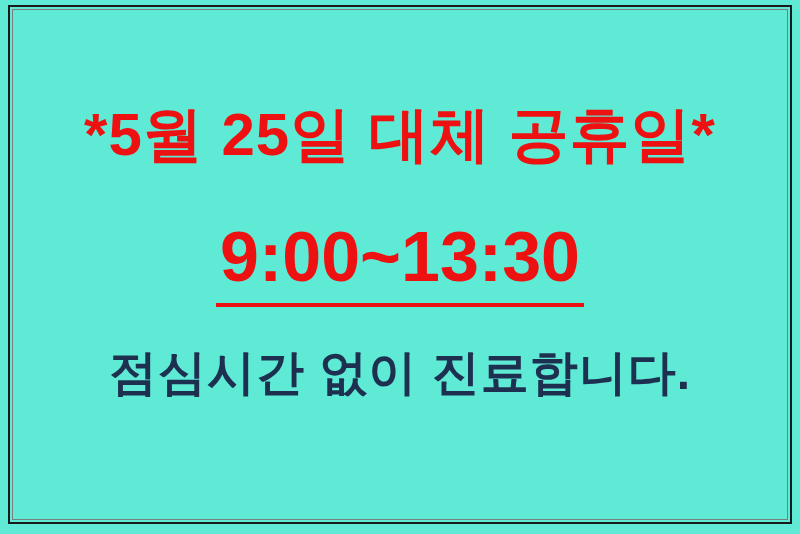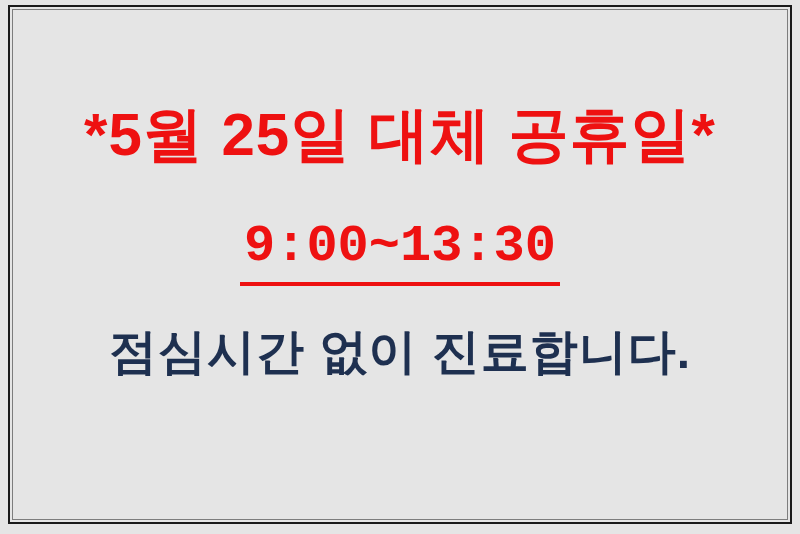--- a/index.html
+++ b/index.html
@@ -5,21 +5,21 @@
 <style>
   html, body {
     margin: 0;
     padding: 0;
     background: #ffffff;
   }
   #notice-canvas {
     position: relative;
     width: 800px;
     height: 534px;
-    background: #e5e5e5;
+    background: #5eead4;
     overflow: hidden;
     font-family: "Liberation Sans", "DejaVu Sans", sans-serif;
   }
 
   
   .frame-outer {
     position: absolute;
     left: 8px;
     top: 5px;
     width: 784px;
@@ -69,26 +69,25 @@
   }
 
   .line-hours-wrap {
     margin-top: 52px;
     width: 100%;
     text-align: center;
   }
   .line-hours {
     display: inline-block;
     color: #ee1111;
-    font-size: 52px;
+    font-size: 70px;
     font-weight: bold;
     letter-spacing: 0px;
     border-bottom: 4px solid #ee1111;
     padding: 0 4px 6px 4px;
-    font-family: Liberation Mono, monospace;
   }
 
   .line-lunch {
     margin-top: 42px;
     color: #1e3050;
     font-size: 48px;
     font-weight: bold;
     letter-spacing: 1px;
   }
 </style>

